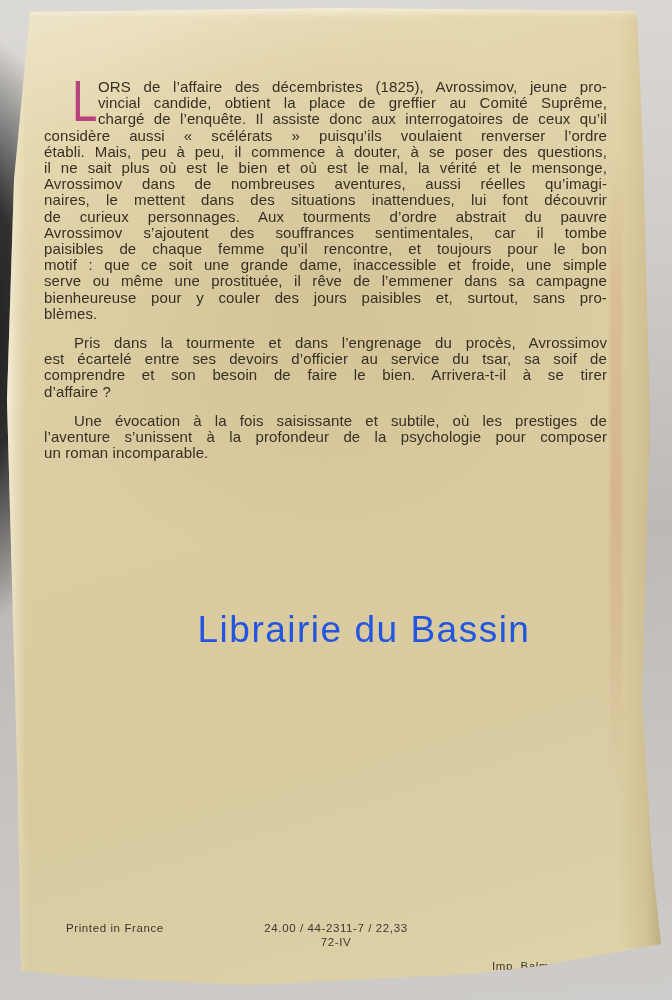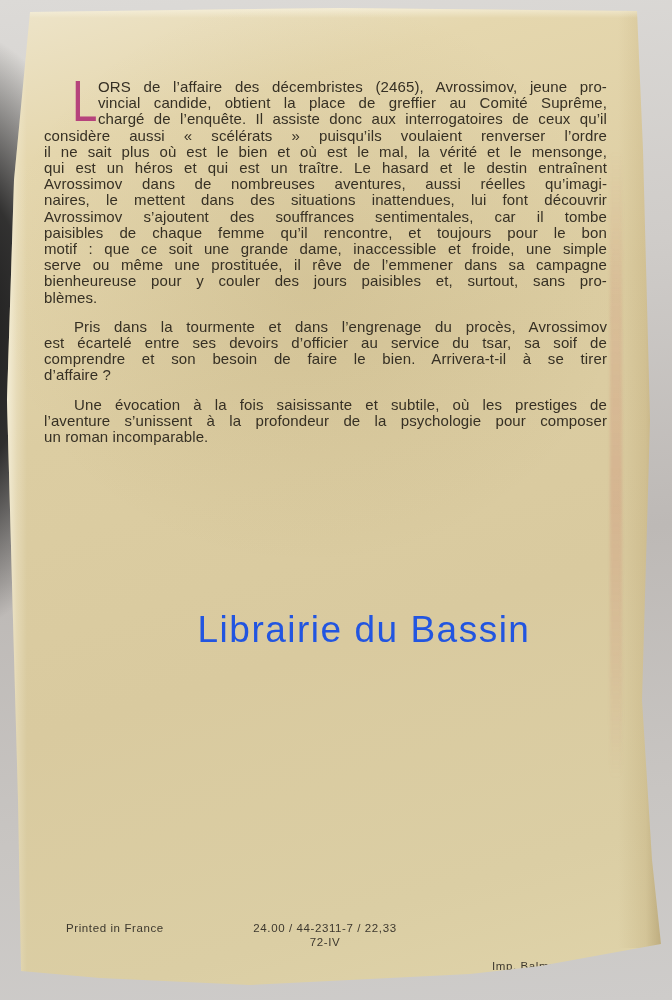--- a/index.html
+++ b/index.html
@@ -47,45 +47,46 @@
   .para.indent .bline:first-child{text-indent:30px;}
   .bline{text-align:justify;text-align-last:justify;}
   .bline.last{text-align-last:left;}
   .watermark{
     position:absolute;left:64px;top:609px;width:600px;
     text-align:center;font-size:37px;letter-spacing:1.5px;
     color:#2255e0;white-space:nowrap;
   }
   .imprint{position:absolute;font-size:11.5px;letter-spacing:0.6px;color:#3d382e;text-align:center;}
   .imprint-left{left:66px;top:922px;}
-  .imprint-center{left:235px;top:921px;width:180px;text-align:center;line-height:14px;}
+  .imprint-center{left:246px;top:921px;width:180px;text-align:center;line-height:14px;}
   .imprint-right{left:492px;top:924px;margin-top:36px;}
 </style>
 </head>
 <body>
 
 <div class="photo">
   <div class="book">
     <div class="shade edge-left"></div>
     <div class="shade edge-right"></div>
     <div class="shade edge-top"></div>
     <div class="shade stain"></div>
 
     <div class="blurb">
       <span class="dropcap">L</span>
       <div class="dc-spacer"></div>
       <div class="para">
-          <div class="bline">ORS de l’affaire des décembristes (2465), Avrossimov, jeune pro-</div>
+          <div class="bline">ORS de l’affaire des décembristes (1825), Avrossimov, jeune pro-</div>
           <div class="bline">vincial candide, obtient la place de greffier au Comité Suprême,</div>
           <div class="bline">chargé de l’enquête. Il assiste donc aux interrogatoires de ceux qu’il</div>
           <div class="bline">considère aussi « scélérats » puisqu’ils voulaient renverser l’ordre</div>
+          <div class="bline">établi. Mais, peu à peu, il commence à douter, à se poser des questions,</div>
           <div class="bline">il ne sait plus où est le bien et où est le mal, la vérité et le mensonge,</div>
-          <div class="bline">qui est un héros et qui est un traître. Le hasard et le destin entraînent</div>
           <div class="bline">Avrossimov dans de nombreuses aventures, aussi réelles qu’imagi-</div>
           <div class="bline">naires, le mettent dans des situations inattendues, lui font découvrir</div>
+          <div class="bline">de curieux personnages. Aux tourments d’ordre abstrait du pauvre</div>
           <div class="bline">Avrossimov s’ajoutent des souffrances sentimentales, car il tombe</div>
           <div class="bline">paisibles de chaque femme qu’il rencontre, et toujours pour le bon</div>
           <div class="bline">motif : que ce soit une grande dame, inaccessible et froide, une simple</div>
           <div class="bline">serve ou même une prostituée, il rêve de l’emmener dans sa campagne</div>
           <div class="bline">bienheureuse pour y couler des jours paisibles et, surtout, sans pro-</div>
           <div class="bline last">blèmes.</div>
         </div>
       <div class="para indent">
           <div class="bline">Pris dans la tourmente et dans l’engrenage du procès, Avrossimov</div>
           <div class="bline">est écartelé entre ses devoirs d’officier au service du tsar, sa soif de</div>

